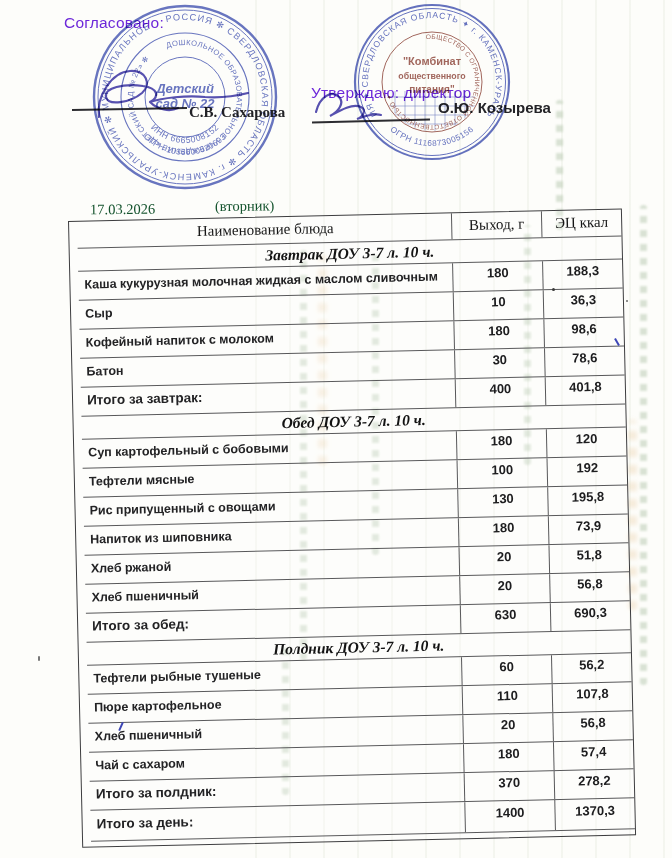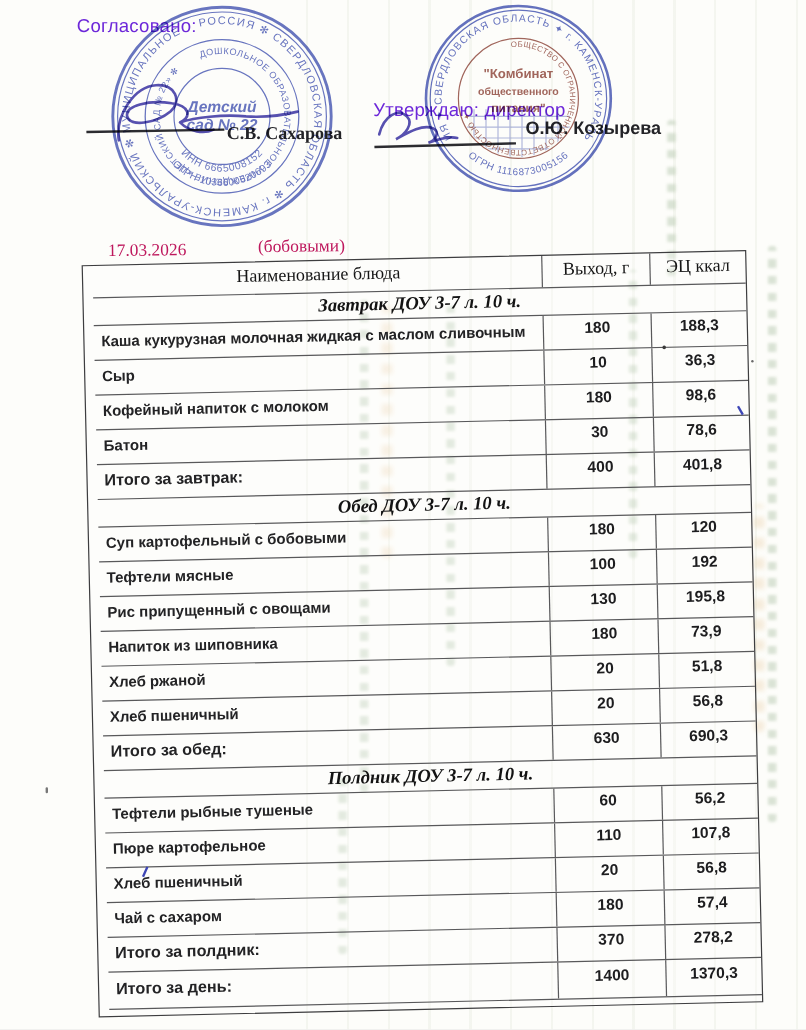--- a/index.html
+++ b/index.html
@@ -14,21 +14,21 @@
   .bleedwarm{position:absolute;width:9px;border-radius:4px;pointer-events:none;filter:blur(2px);
              background:repeating-linear-gradient(0deg, rgba(226,186,128,.26) 0 9px, transparent 9px 17px);}
   .inkdot{position:absolute;border-radius:50%;}
   
   .appr{position:absolute;font-size:15.5px;font-weight:400;letter-spacing:.2px;color:#6d28d9;}
   .appr div{margin-bottom:9px;white-space:nowrap;}
   .sigline{position:absolute;height:2px;background:#2c2c30;}
   .signer{position:absolute;font-size:15px;font-weight:600;white-space:nowrap;color:#232327;}
   
   .daterow{position:absolute;left:90px;top:201px;font-family:"Liberation Serif",serif;
-           font-size:14.5px;color:#be185d;transform:rotate(-.6deg);}
+           font-size:14.5px;color:#14532d;transform:rotate(-.6deg);}
   .daterow .wd{position:absolute;left:125px;top:-2px;white-space:nowrap;}
   
   .frame{position:absolute;left:68px;top:221px;width:552px;border:1.6px solid #3d3d3f;
          padding:0 0 5px 0;transform:rotate(-1.3deg);transform-origin:0 0;background:rgba(255,255,255,.25);}
   .grid{margin-left:8px;}
   .trow{display:grid;grid-template-columns:375px 90px 79px;border-bottom:1px solid #58585a;box-sizing:border-box;}
   .trow .c{box-sizing:border-box;overflow:hidden;}
   .c.name{padding:6px 4px 0 6px;font-size:12.5px;font-weight:600;color:#232325;border-right:1px solid #58585a;}
   .c.out,.c.kcal{padding-top:3px;text-align:center;font-size:13px;font-weight:600;color:#1d1d1f;}
   .c.out{border-right:1px solid #58585a;}
@@ -144,21 +144,21 @@
   <svg class="sigsvg" width="672" height="858" viewBox="0 0 672 858">
     <g fill="none" stroke="#3b33a6" stroke-width="2.2" stroke-linecap="round" opacity=".85">
       <path d="M 99,117 C 96,96 112,72 130,71 C 146,70 152,84 142,93 C 130,103 108,106 106,97 C 104,88 124,83 143,86 C 158,88 160,97 150,102 C 162,98 186,95 205,97 C 220,98 236,96 248,93"></path>
       <path d="M 150,102 C 158,110 170,112 178,108"></path>
       <path d="M 316,112 C 320,96 332,90 339,97 C 345,103 338,112 330,116 C 339,111 352,103 361,107 C 367,110 363,117 357,119 C 365,116 374,113 381,115"></path>
     </g>
   </svg>
 
   <div class="daterow">
     <span>17.03.2026</span>
-    <span class="wd">(бобовыми)</span>
+    <span class="wd">(вторник)</span>
   </div>
 
   <div class="frame">
     <div class="grid" id="grid">
         <div class="trow r-head">
           <div class="c name">Наименование блюда</div>
           <div class="c out">Выход, г</div>
           <div class="c kcal">ЭЦ ккал</div>
         </div>
         <div class="trow r-sec">Завтрак ДОУ 3-7 л. 10 ч.</div>

